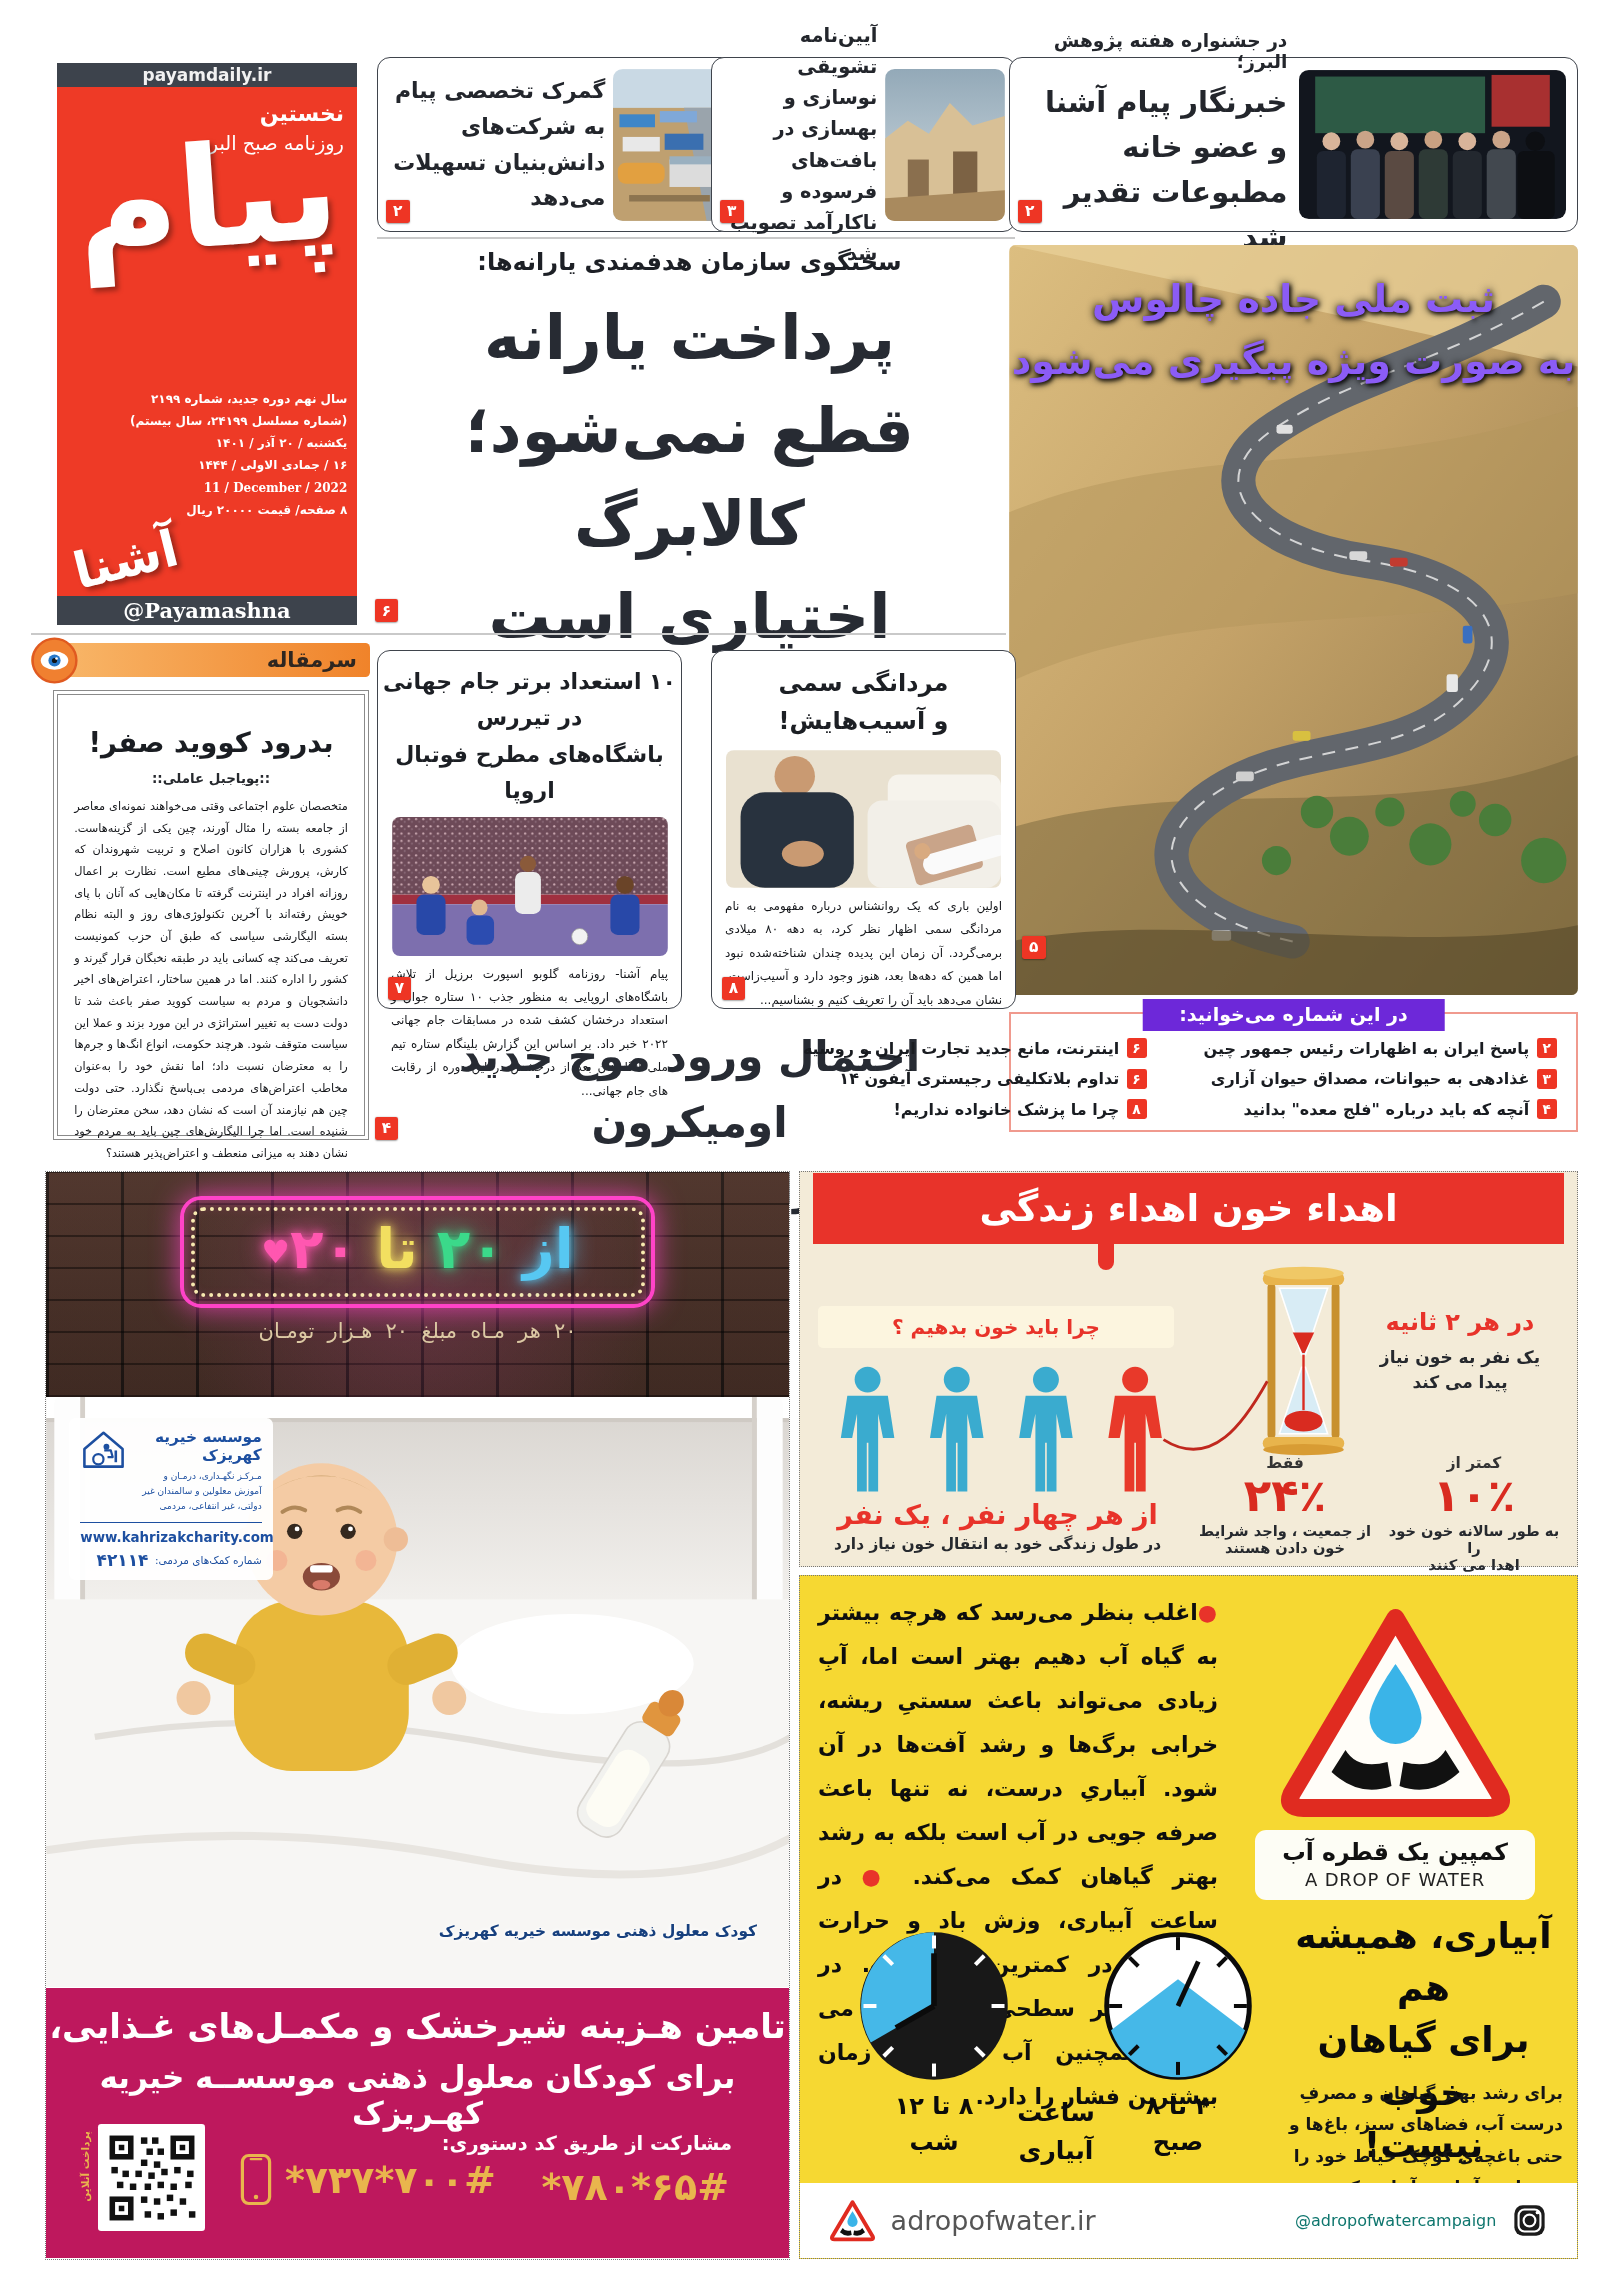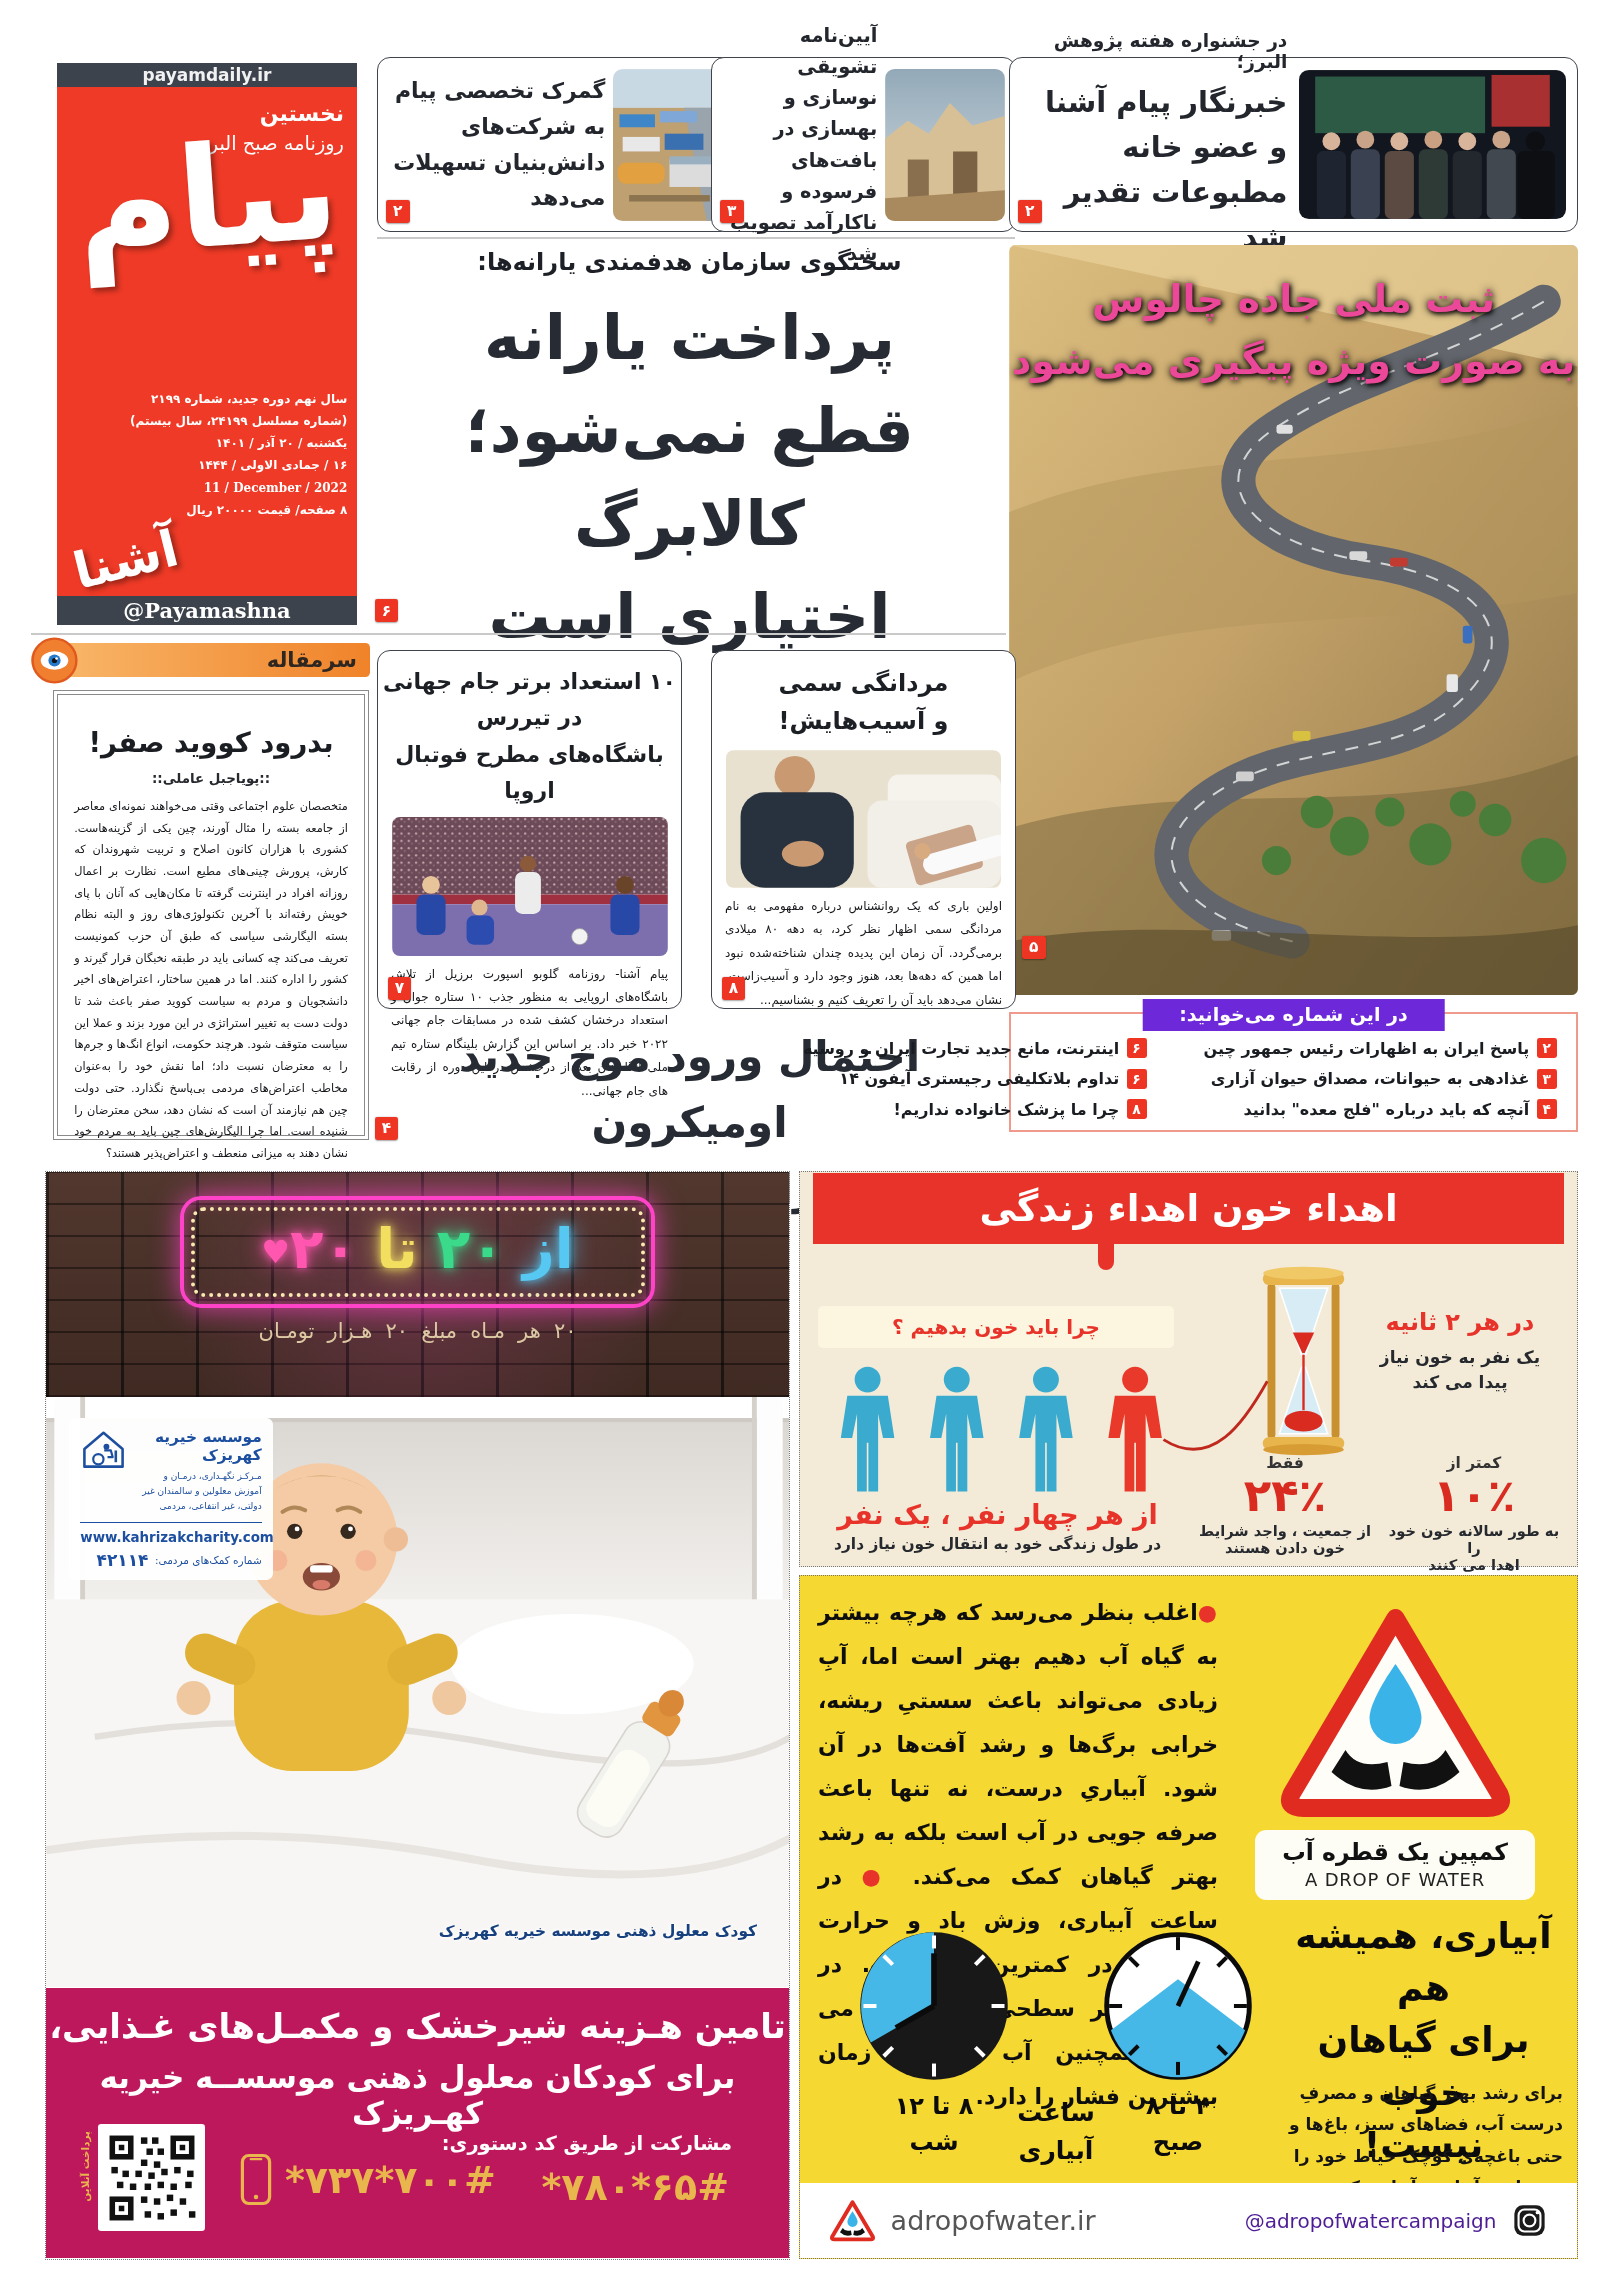--- a/index.html
+++ b/index.html
@@ -174,21 +174,21 @@
           <circle cx="420" cy="730" r="24"></circle>
           <circle cx="470" cy="700" r="18"></circle>
           <circle cx="520" cy="740" r="26"></circle>
         <circle cx="600" cy="710" r="20"></circle>
           <circle cx="660" cy="760" r="28"></circle>
           <circle cx="330" cy="760" r="18"></circle>
           <circle cx="560" cy="690" r="16"></circle>
       </g>
       <path d="M0,860 C200,820 500,880 702,840 L702,926 L0,926 Z" fill="#55482a" opacity=".6"></path>
     </svg>
-    <div class="abs rtl center" style="top:24px;left:0;width:100%;color:#ec4899;font-size:38px;font-weight:bold;line-height:1.62;text-shadow:0 0 8px rgba(0,0,0,.95),1.6px 2.4px 4px rgba(0,0,0,.85);">
+    <div class="abs rtl center" style="top:24px;left:0;width:100%;color:#8b5cf6;font-size:38px;font-weight:bold;line-height:1.62;text-shadow:0 0 8px rgba(0,0,0,.95),1.6px 2.4px 4px rgba(0,0,0,.85);">
       <div>ثبت ملی جاده چالوس</div>
       <div>به صورت ویژه پیگیری می‌شود</div>
     </div>
     <div class="pagenum" style="left:13px;bottom:36px;">۵</div>
   </div>
 
   <div class="abs" style="left:31px;top:633px;width:975px;height:1.6px;background:#c9c9c9;"></div>
 
   <div class="abs edbar" style="left:31px;top:643px;width:339px;height:34px;">
     <svg class="abs" style="left:0;top:-6.5px;" width="47" height="47" viewBox="0 0 58 58">
@@ -593,21 +593,21 @@
 
     <div class="abs ltr" style="left:0;bottom:0;width:100%;height:75px;background:#fff;display:flex;align-items:center;padding:0 29px;box-sizing:border-box;gap:14.6px;">
       <svg width="47" height="44" viewBox="0 0 120 110">
         <path d="M60,7 L112,95 Q115,102 106,102 L14,102 Q5,102 8,95 Z" fill="#fff" stroke="#e02b20" stroke-width="10" stroke-linejoin="round"></path>
         <path d="M60,30 C60,30 47,48 47,57 a13,13 0 0 0 26,0 C73,48 60,30 60,30 Z" fill="#3ab4e8"></path>
         <path d="M28,84 q14,13 30,7 l-2,-12 q-15,4 -21,-6 z" fill="#111"></path>
         <path d="M92,84 q-14,13 -30,7 l2,-12 q15,4 21,-6 z" fill="#111"></path>
       </svg>
       <span style="font-size:27px;color:#555;">adropofwater.ir</span>
       <span style="flex:1;"></span>
-      <span style="font-size:20px;color:#4c1d95;">@adropofwatercampaign</span>
+      <span style="font-size:16px;color:#0f766e;">@adropofwatercampaign</span>
       <svg width="37" height="37" viewBox="0 0 44 44">
         <rect x="4" y="4" width="36" height="36" rx="10" fill="#1b1b1b"></rect>
         <rect x="9" y="9" width="26" height="26" rx="7" fill="none" stroke="#fff" stroke-width="2.5"></rect>
         <circle cx="22" cy="22" r="7" fill="none" stroke="#fff" stroke-width="2.5"></circle>
           <circle cx="31.5" cy="12.5" r="2.2" fill="#fff"></circle>
       </svg>
     </div>
   </div>
 
 </div>

